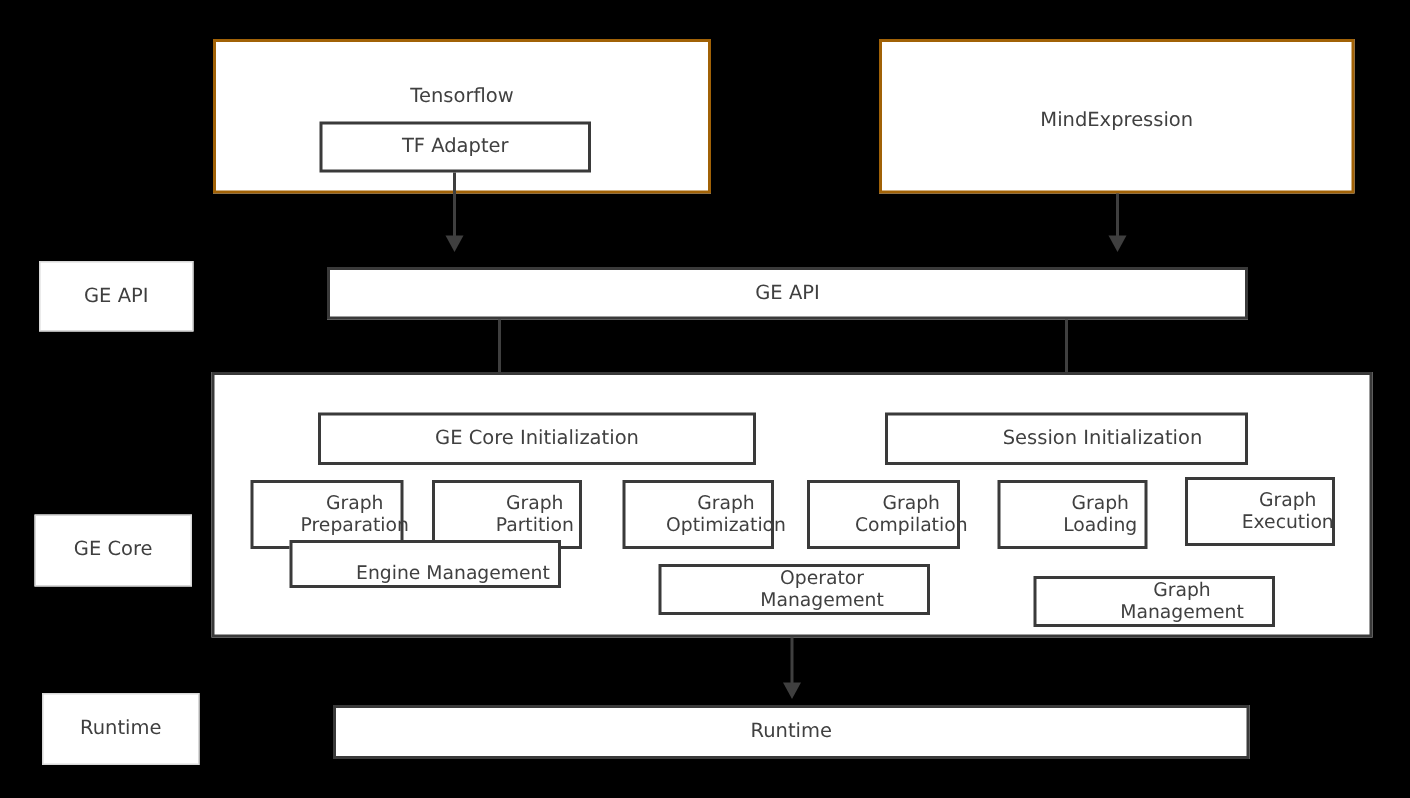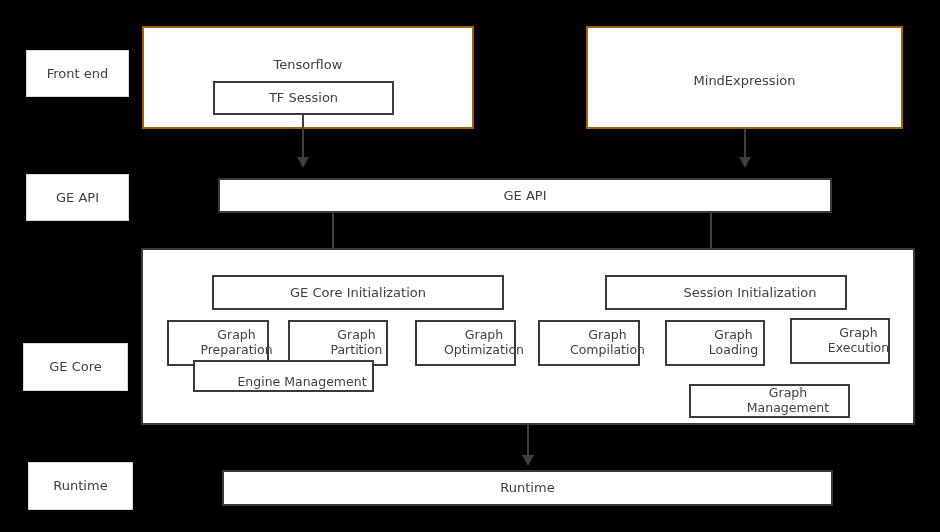--- a/index.html
+++ b/index.html
@@ -79,42 +79,39 @@
     border-left: 6px solid transparent;
     border-right: 6px solid transparent;
     border-top: 11px solid #3f3f3f;
   }
 </style>
 </head>
 <body>
 
 <div id="canvas">
 
-  <div class="box stage-label" style="left:26px; top:50px; width:103px; height:47px;">
-    <span>Front end</span>
-  </div>
 
   <div class="box stage-label" style="left:26px; top:174px; width:103px; height:47px;">
     <span>GE API</span>
   </div>
 
   <div class="box stage-label" style="left:23px; top:323px; width:105px; height:48px;margin-top:20px;">
     <span>GE Core</span>
   </div>
 
   <div class="box stage-label" style="left:28px; top:462px; width:105px; height:48px;">
     <span>Runtime</span>
   </div>
 
   <div class="box container-box" style="left:142px; top:26px; width:332px; height:103px;">
     <span class="container-title" style="top:29px;">Tensorflow</span>
   </div>
 
   <div class="box inner-box" style="left:213px; top:81px; width:181px; height:34px;">
-    <span>TF Session</span>
+    <span>TF Adapter</span>
   </div>
 
   <div class="box container-box" style="left:586px; top:26px; width:317px; height:103px;">
     <span class="container-title" style="top:45px;">MindExpression</span>
   </div>
 
   <div class="conn" style="left:302px; top:115px; height:44px;"></div>
   <div class="arrowhead" style="left:297px; top:157px;"></div>
 
   <div class="conn" style="left:744px; top:129px; height:30px;"></div>
@@ -129,21 +126,21 @@
 
   <div class="conn" style="left:710px; top:213px; height:48px;"></div>
   <div class="arrowhead" style="left:705px; top:260px;"></div>
 
   <div class="core-panel" style="left:141px; top:248px; width:774px; height:177px;"></div>
 
   <div class="box inner-box" style="left:212px; top:275px; width:292px; height:35px;">
     <span>GE Core Initialization</span>
   </div>
 
-  <div class="box inner-box" style="left:605px; top:275px; width:242px; height:35px;padding-left:48px;">
+  <div class="box inner-box" style="left:590px; top:275px; width:242px; height:35px;padding-left:48px;">
     <span>Session Initialization</span>
   </div>
 
   <div class="box inner-box small-box" style="left:167px; top:320px; width:102px; height:46px;">
     <span>Graph
 Preparation</span>
   </div>
 
   <div class="box inner-box small-box" style="left:288px; top:320px; width:100px; height:46px;">
     <span>Graph
@@ -167,20 +164,23 @@
 
   <div class="box inner-box small-box" style="left:790px; top:318px; width:100px; height:46px;">
     <span>Graph
 Execution</span>
   </div>
 
   <div class="box inner-box small-box" style="left:193px; top:360px; width:181px; height:32px;align-items:flex-end;">
     <span>Engine Management</span>
   </div>
 
+  <div class="box inner-box small-box" style="left:439px; top:376px; width:181px; height:34px;">
+    <span>Operator Management</span>
+  </div>
 
   <div class="box inner-box small-box" style="left:689px; top:384px; width:161px; height:34px;">
     <span>Graph Management</span>
   </div>
 
   <div class="conn" style="left:527px; top:425px; height:32px;"></div>
   <div class="arrowhead" style="left:522px; top:455px;"></div>
 
   <div class="box bar" style="left:222px; top:470px; width:611px; height:36px;">
     <span>Runtime</span>

